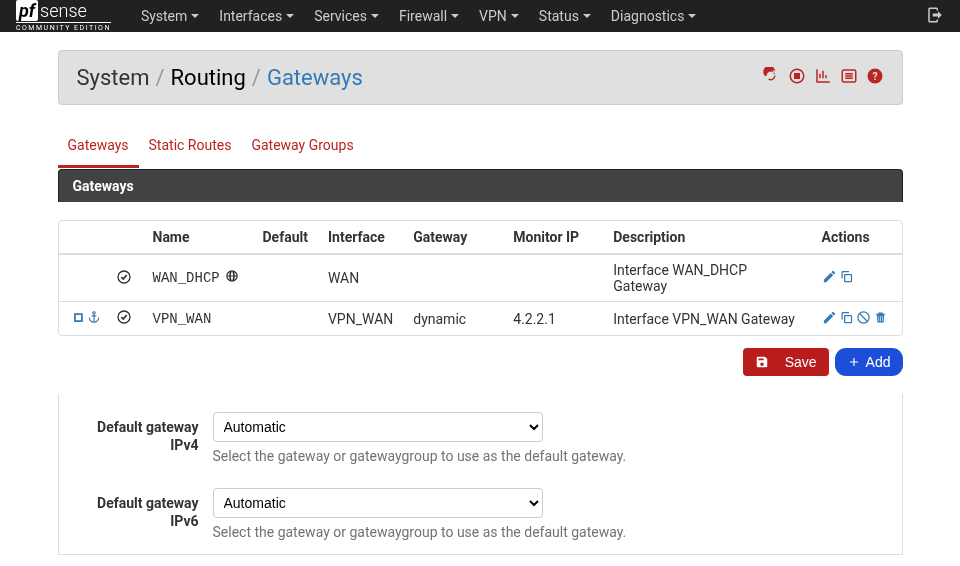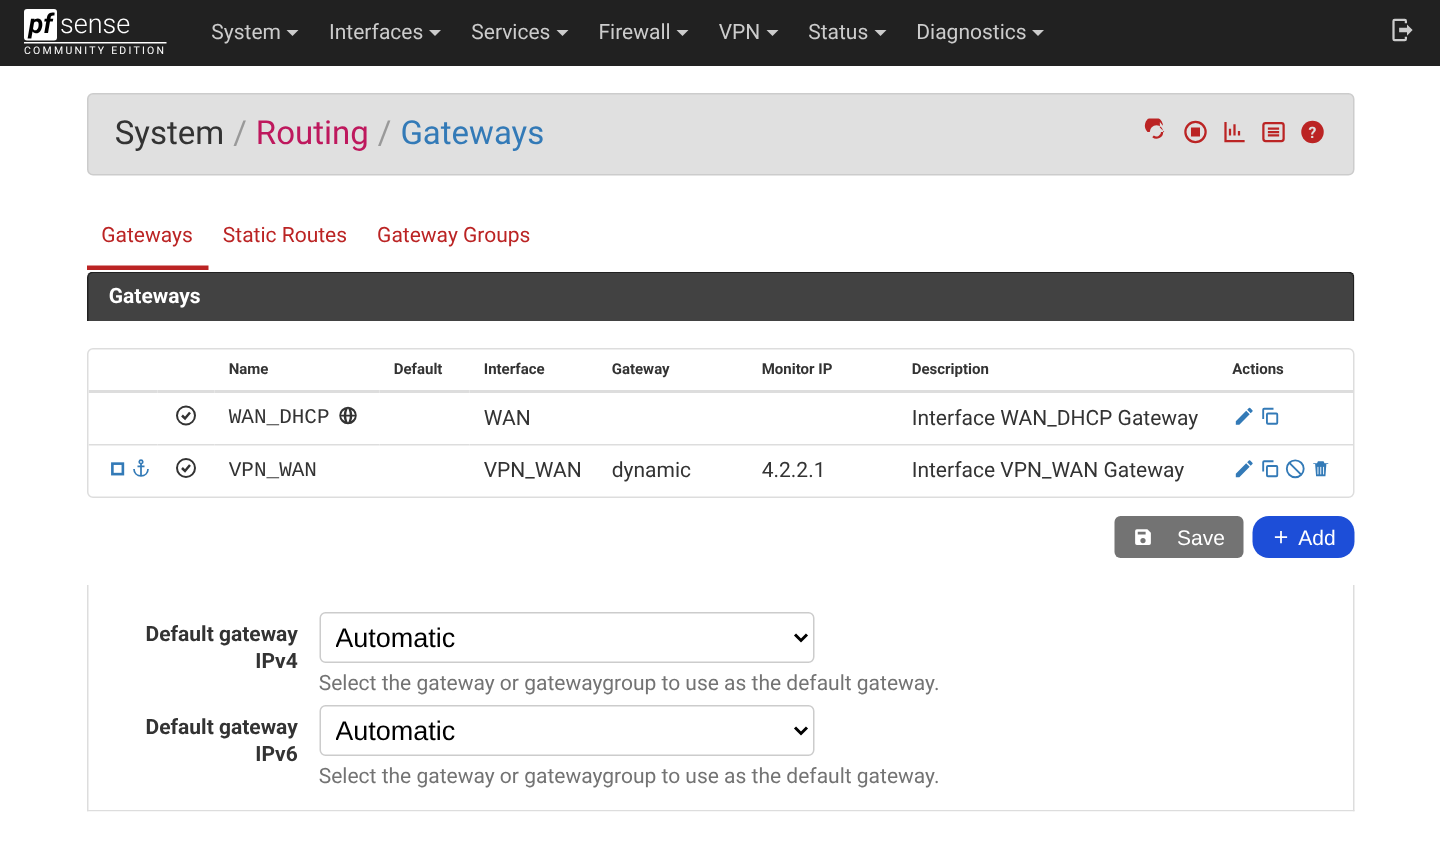--- a/index.html
+++ b/index.html
@@ -1,56 +1,56 @@
 <!DOCTYPE html>
 <html><head>
   <meta charset="utf-8">
   <style>
     * { box-sizing: border-box; margin: 0; padding: 0; }
     body { font-family: -apple-system, BlinkMacSystemFont, "Segoe UI", Roboto, Helvetica, Arial, sans-serif; font-size: 14px; color: #333; background: #fff; }
     
     
-    .navbar { background: #212121; height: 44px; display: flex; align-items: center; padding: 0 16px; }
+    .navbar { background: #212121; height: 32px; display: flex; align-items: center; padding: 0 16px; }
     .logo { display: flex; flex-direction: column; color: #fff; margin-right: 20px; }
     .logo-main { display: flex; align-items: baseline; }
     .logo-pf { background: #fff; color: #000; font-weight: bold; font-size: 18px; padding: 0 3px; font-style: italic; border-radius: 2px; }
     .logo-sense { color: #fff; font-size: 18px; font-weight: 300; margin-left: 2px; }
     .logo-sub { color: #fff; font-size: 7px; letter-spacing: 1.5px; margin-top: 1px; border-top: 1px solid #fff; padding-top: 1px; }
     .nav-menu { display: flex; list-style: none; flex: 1; }
     .nav-item { color: #ccc; padding: 12px 10px; cursor: pointer; display: flex; align-items: center; gap: 4px; font-size: 14px; }
     .caret { width: 0; height: 0; border-left: 4px solid transparent; border-right: 4px solid transparent; border-top: 4px solid currentColor; }
     .nav-right { color: #ccc; cursor: pointer; }
     
     
     .container { max-width: 845px; margin: 18px auto 0; }
     
     
     .page-header { background: #e0e0e0; border: 1px solid #ccc; border-radius: 4px; padding: 14px 18px; display: flex; align-items: center; justify-content: space-between; }
     .breadcrumb { font-size: 22px; font-weight: 400; display: flex; align-items: center; gap: 6px; }
     .breadcrumb .sep { color: #999; }
     .breadcrumb .sys { color: #333; }
-    .breadcrumb .link { color: #be185d; }
+    .breadcrumb .link { color: #000000; }
     .breadcrumb .current { color: #337ab7; }
     .header-icons { display: flex; gap: 8px; color: #bb2424; }
     .header-icons svg { width: 18px; height: 18px; }
     .header-icons span { cursor: pointer; }
     
     
     .tabs { display: flex; margin-top: 22px; border-bottom: 1px solid transparent; }
     .tab { padding: 10px 10px 12px; color: #bb2424; cursor: pointer; font-size: 14px; }
     .tab.active { border-bottom: 3px solid #bb2424; }
     
     
     .panel { margin-top: 18px; border: 1px solid #ddd; border-radius: 4px; overflow: hidden; }
     .panel-heading { background: #424242; color: #fff; padding: 8px 14px; font-weight: bold; font-size: 14px; border-top-left-radius: 4px; border-top-right-radius: 4px; border: 1px solid #212121; border-bottom: none; }
     .panel-heading.rounded-only-top { border-radius: 4px 4px 0 0; }
     
     
     table { width: 100%; border-collapse: collapse; }
-    th { text-align: left; padding: 8px 10px; font-weight: bold; border-bottom: 2px solid #ddd; font-size: 10px; }
+    th { text-align: left; padding: 8px 10px; font-weight: bold; border-bottom: 2px solid #ddd; font-size: 14px; }
     td { padding: 7px 10px; vertical-align: middle; border-top: 1px solid #ddd; }
     tr:first-child td { border-top: none; }
     .col-anchor { width: 46px; text-align: right; padding-left: 6px; padding-right: 4px; }
     .col-status { width: 38px; text-align: center; }
     .col-name { width: 110px; }
     .col-default { width: 60px; }
     .col-interface { width: 80px; }
     .col-gateway { width: 100px; }
     .col-monitor { width: 100px; }
     .col-desc { }
@@ -60,32 +60,32 @@
     .action-icons svg { width: 15px; height: 15px; }
     .action-icons span { cursor: pointer; }
     .anchor-icons { display: flex; gap: 1px; color: #337ab7; justify-content: flex-end; }
     .anchor-icons svg { width: 14px; height: 14px; }
     .name-cell { display: flex; align-items: center; gap: 5px; font-family: Liberation Mono, monospace; }
     .globe-icon svg { width: 14px; height: 14px; }
     
     
     .buttons-row { display: flex; justify-content: flex-end; gap: 6px; margin-top: 12px; }
     .btn { display: inline-flex; align-items: center; gap: 5px; padding: 6px 12px; border-radius: 4px; border: none; cursor: pointer; font-size: 14px; color: #fff; }
-    .btn-info { background: #737373; gap: 16px; }
+    .btn-info { background: #b91c1c; gap: 16px; }
     .btn-success { background: #1d4ed8; border-radius: 11px; }
     .btn svg { width: 14px; height: 14px; }
     
     
     .form-panel { margin-top: 18px; }
     .form-body { border: 1px solid #ddd; border-top: none; padding: 18px 0 14px; }
-    .form-group { display: flex; align-items: flex-start; margin-bottom: 6px; padding: 0 14px; }
+    .form-group { display: flex; align-items: flex-start; margin-bottom: 24px; padding: 0 14px; }
     .form-group:last-child { margin-bottom: 0; }
     .form-label { width: 140px; text-align: right; font-weight: bold; padding-right: 14px; padding-top: 6px; font-size: 14px; line-height: 1.3; }
     .form-control-wrap { flex: 1; max-width: 500px; }
-    select.form-control { width: 330px; padding: 5px 6px; border: 1px solid #ccc; border-radius: 4px; font-size: 18px; background: #fff; }
+    select.form-control { width: 330px; padding: 5px 6px; border: 1px solid #ccc; border-radius: 4px; font-size: 14px; background: #fff; }
     .help-text { color: #737373; font-size: 14px; margin-top: 6px; }
   </style>
 </head>
 <body>
 
 <nav class="navbar">
   <div class="logo">
     <div class="logo-main">
       <span class="logo-pf">pf</span>
         <span class="logo-sense">sense</span>

